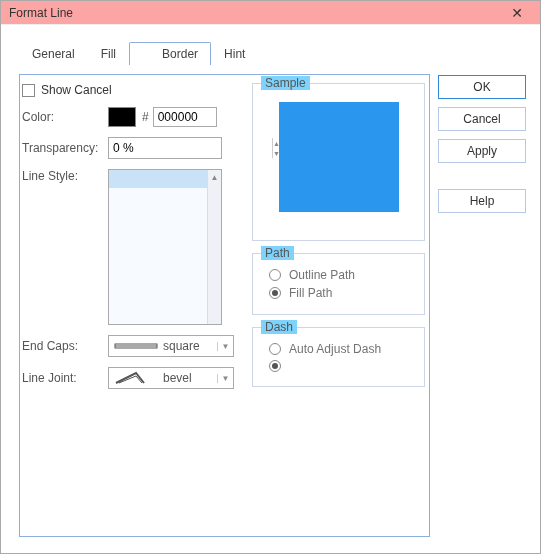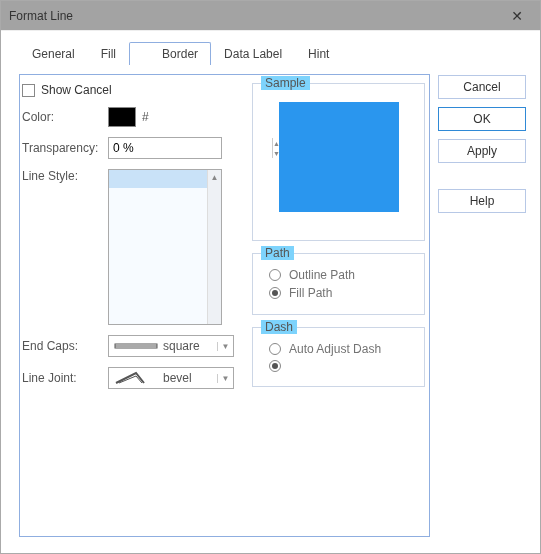--- a/index.html
+++ b/index.html
@@ -1,18 +1,18 @@
 <!DOCTYPE html>
 <html><head>
 <meta charset="utf-8">
 <style>
   * { box-sizing: border-box; font-family: "Segoe UI", Tahoma, sans-serif; font-size: 12px; }
   body { margin: 0; background: #fff; color: #333; }
   .window { width: 541px; height: 554px; border: 1px solid #aaa; position: relative; background: #fff; }
-  .titlebar { height: 30px; display: flex; align-items: center; padding: 0 8px; border-bottom: 1px solid #eee; background: #a3a3a3; }
+  .titlebar { height: 24px; display: flex; align-items: center; padding: 0 8px; border-bottom: 1px solid #eee; background: #fca5a5; }
   .titlebar .title { flex: 1; color: #333; }
   .titlebar .close { width: 30px; text-align: center; cursor: default; font-size: 14px; color: #333; }
   .body { position: absolute; top: 30px; bottom: 0; left: 0; right: 0; padding: 16px 14px 14px 14px; }
   .tabs-wrap { position: absolute; left: 18px; top: 10px; right: 110px; bottom: 16px; }
   .tabstrip { display: flex; align-items: flex-end; height: 24px; position: relative; z-index: 2; }
   .tab { padding: 4px 12px; border: 1px solid transparent; border-bottom: none; color: #444; background: #fff; }
   .tab.active { border-color: #8faee0; background: #fff; border-radius: 2px 2px 0 0; padding-left: 32px; }
   .tabline { position: absolute; left: 0; right: 0; top: 33px; height: 1px; background: #8faee0; z-index: 1; }
   .tabpanel { position: absolute; left: 0; right: 0; top: 34px; bottom: 0; border: 1px solid #8faee0; border-top: none; padding: 14px 12px; background: #fff; }
   .rightcol { position: absolute; right: 14px; top: 44px; width: 88px; display: flex; flex-direction: column; gap: 8px; }
@@ -55,37 +55,37 @@
     <span class="close">✕</span>
   </div>
 
   <div class="body">
 
     <div class="tabs-wrap">
       <div class="tabstrip">
         <div class="tab">General</div>
         <div class="tab">Fill</div>
         <div class="tab active">Border</div>
-        <div class="tab">Data Label</div>
         <div class="tab">Hint</div>
       </div>
       <div class="tabline"></div>
 
       <div class="tabpanel">
 
         <div class="leftcol">
           <div class="row">
             <span class="checkbox"></span>
             <span>Show Cancel</span>
           </div>
 
           <div class="row">
             <span class="lbl">Color:</span>
             <span class="swatch"></span>
             <span class="hash">#</span>
+            <input class="txt" value="000000" style="">
           </div>
 
           <div class="row">
             <span class="lbl">Transparency:</span>
             <div class="spin">
               <input value="0 %" style="">
               <div class="spbtns">
                 <div>▲</div>
                 <div>▼</div>
               </div>
@@ -159,21 +159,21 @@
             <div class="radio-row">
               <span class="radio on"></span>
             </div>
           </div>
         </div>
 
       </div>
     </div>
 
     <div class="rightcol">
+      <div class="btn primary">OK</div>
       <div class="btn">Cancel</div>
-      <div class="btn primary">OK</div>
       <div class="btn">Apply</div>
       <div style="height:10px;"></div>
       <div class="btn">Help</div>
     </div>
 
   </div>
 </div>
 
 </body></html>

